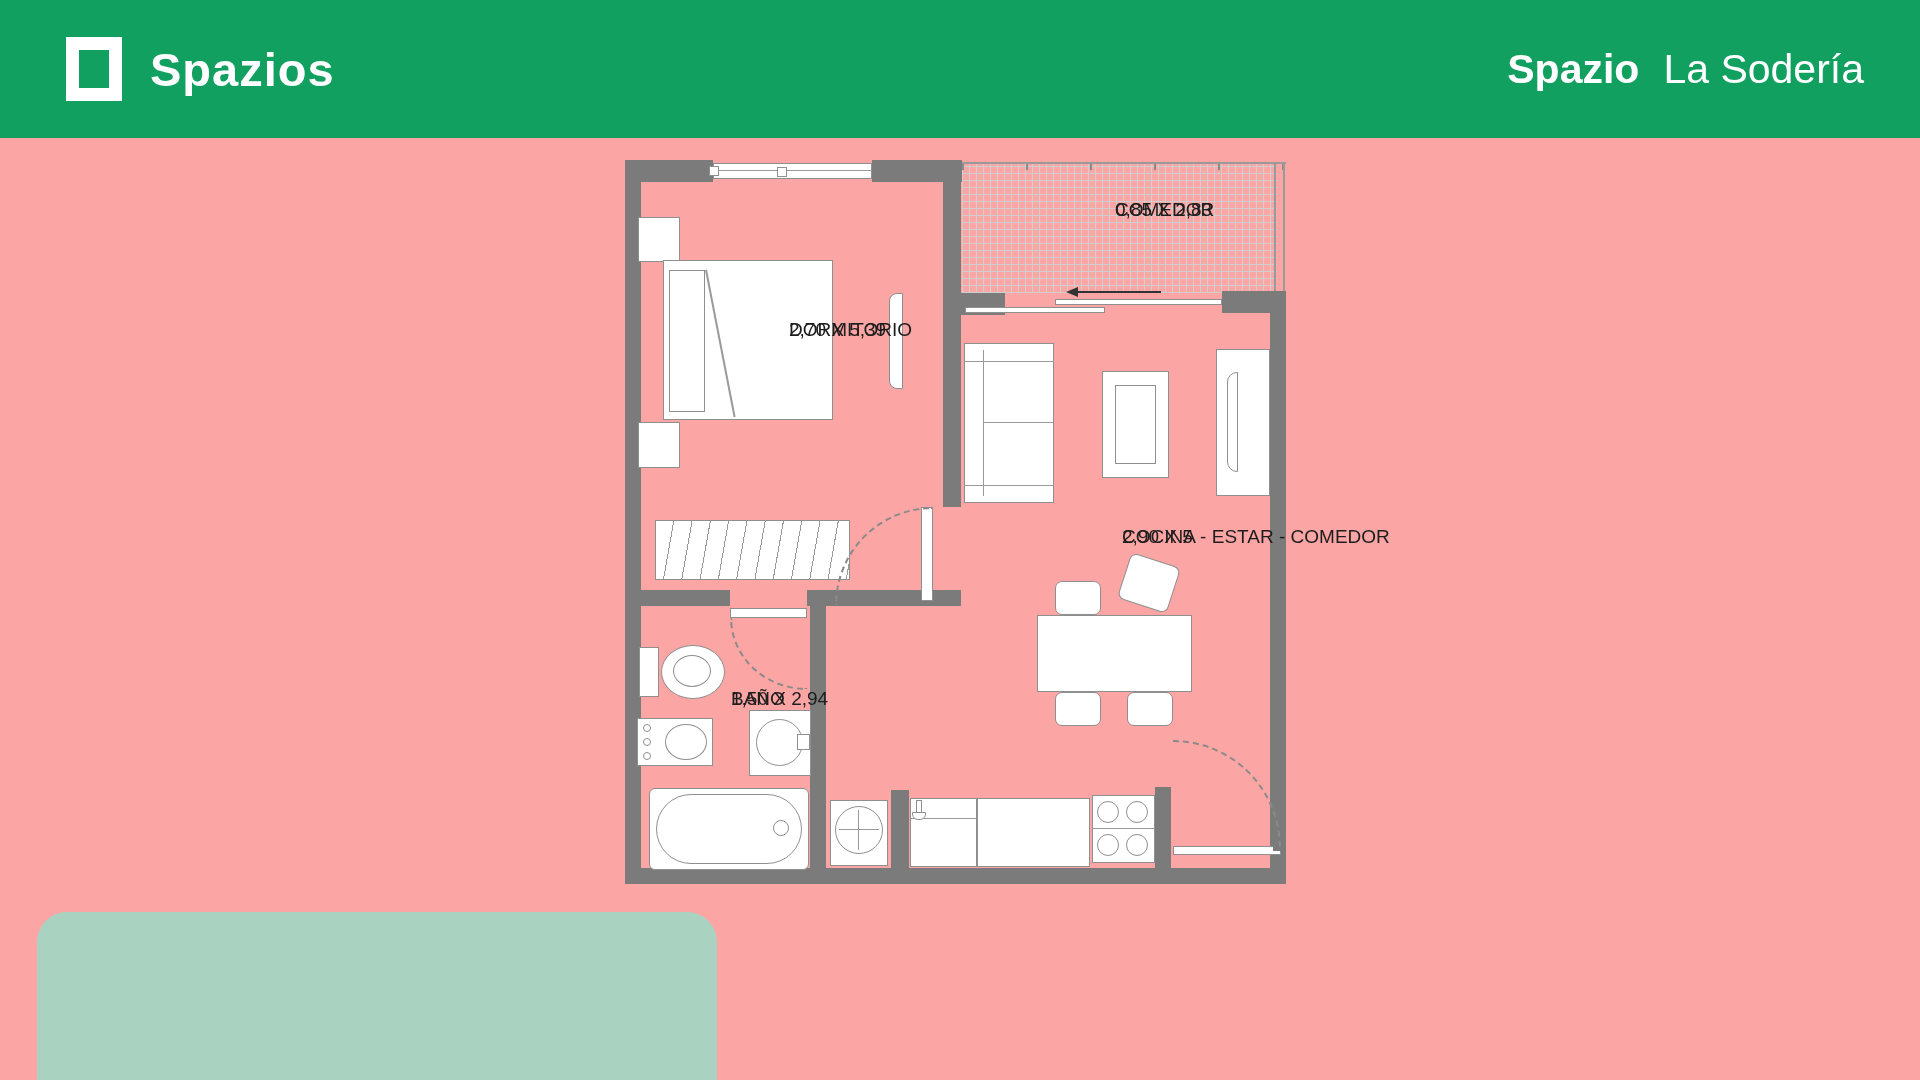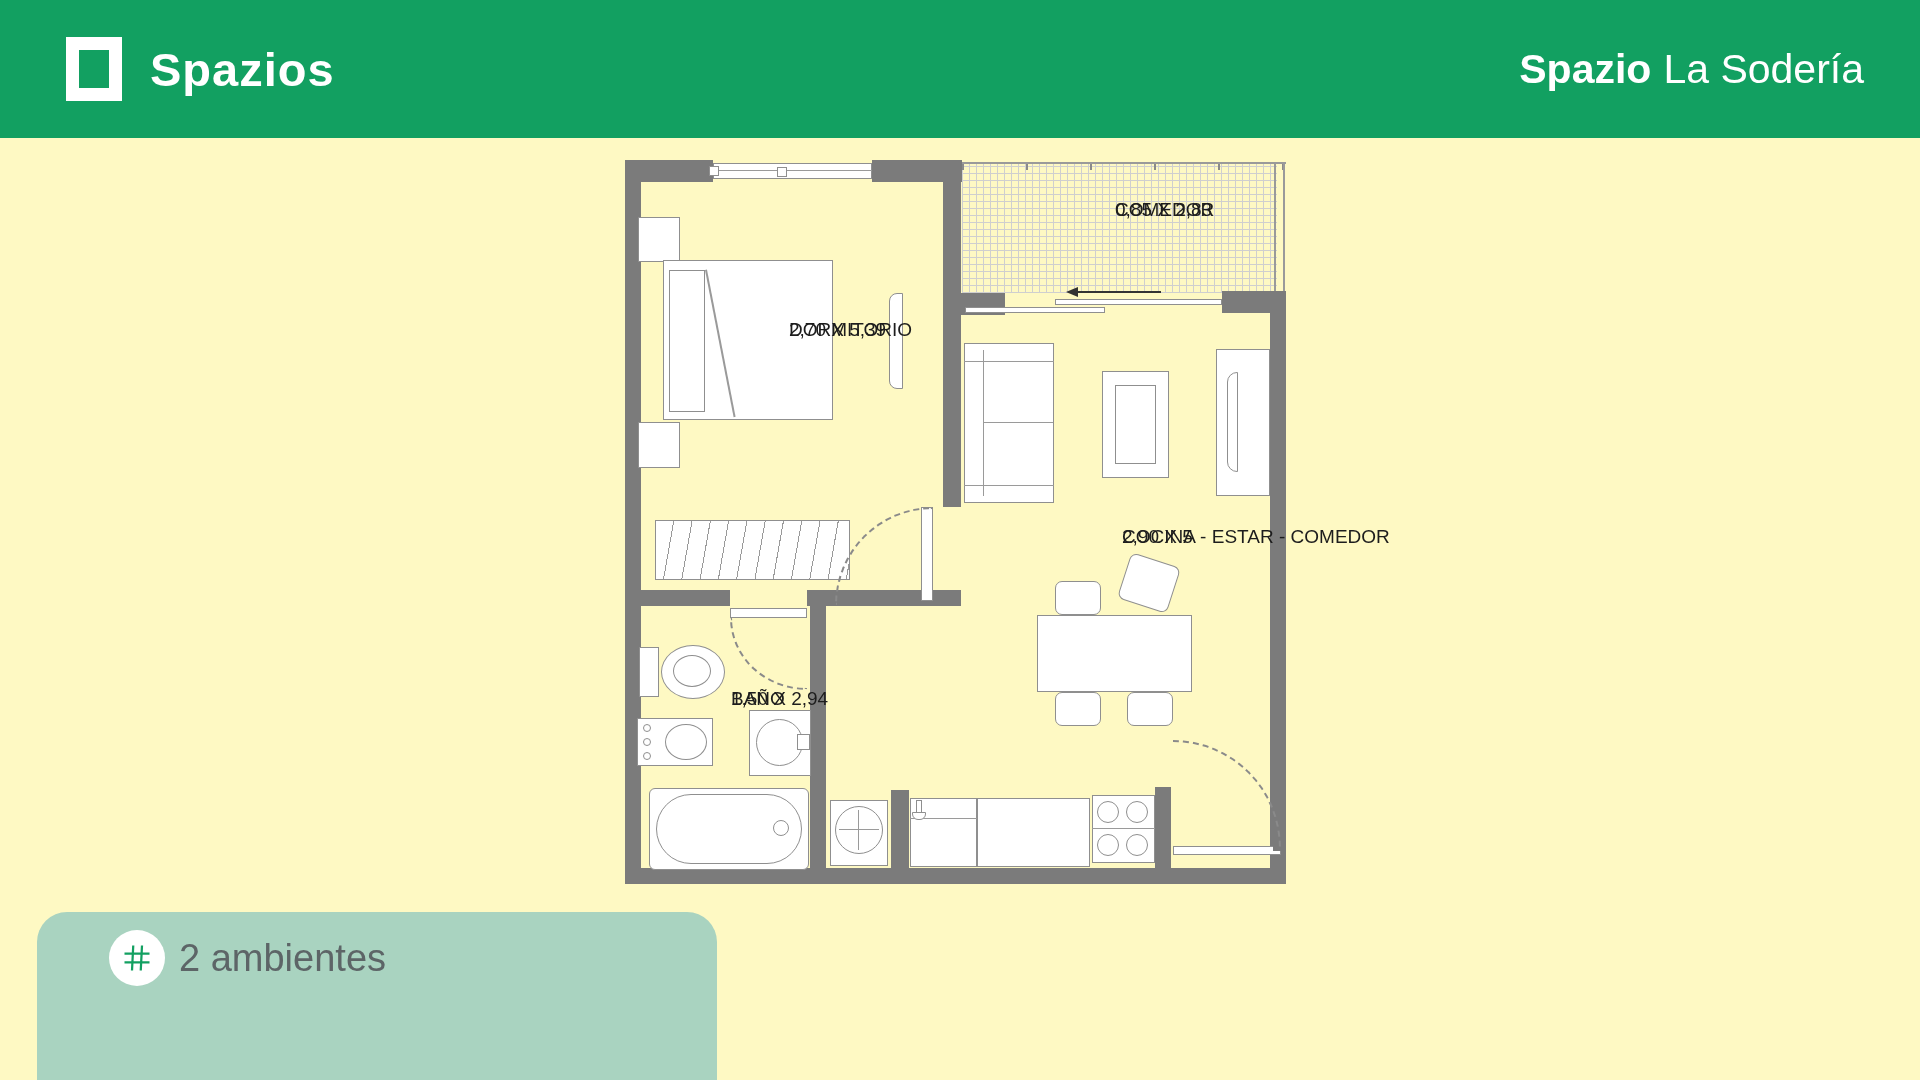--- a/index.html
+++ b/index.html
@@ -1,26 +1,26 @@
 <!DOCTYPE html>
 <html><head>
 <meta charset="utf-8">
 <style>
   * { margin:0; padding:0; box-sizing:border-box; }
   body { background:#e8e8e8; font-family:"Liberation Sans", sans-serif; }
-  .screen { position:relative; width:1920px; height:1080px; background:#fef9c3; overflow:hidden; }
+  .screen { position:relative; width:1920px; height:1080px; background:#fca5a5; overflow:hidden; }
 
   
   .header { position:absolute; left:0; top:0; width:1920px; height:138px; background:#12A061;
             display:flex; align-items:center; justify-content:space-between; padding:0 56px 0 66px; }
   .brand { display:flex; align-items:center; gap:28px; }
   .logo { width:56px; height:64px; border:13px solid #ffffff; background:transparent; }
   .brand-name { color:#ffffff; font-size:47px; font-weight:bold; letter-spacing:1px; }
   .project { color:#ffffff; font-size:41px; }
-  .project .b { font-weight:bold; margin-right:12px; }
+  .project .b { font-weight:bold; margin-right:24px; }
 
   
   .plan { position:absolute; left:625px; top:160px; width:661px; height:724px; }
   .plan * { position:absolute; }
   .wall { background:#7b7b7b; }
   .f { border:1px solid #8f8f8f; background:#ffffff; }
   .ln { background:#9a9a9a; }
   .room-label { transform:translateX(-50%); text-align:center; font-size:19px; line-height:23px;
                 color:#1d1d1d; white-space:nowrap; z-index:6; background:rgba(255,255,255,0.72); padding:0 3px; }
   .hatch { left:337px; top:2px; width:315px; height:131px; background:
@@ -167,24 +167,16 @@
     </div>
     <div class="room-label" style="left:106px;top:527px;">
       <div>BAÑO</div>
       <div>1,50 X 2,94</div>
     </div>
   </div>
 
 
   <div class="card">
     <div class="features">
-      <div class="feature">
-        <div class="fcircle">
-          <svg width="30" height="30" viewBox="0 0 24 24" fill="none">
-            <path d="M9 2 L8 22 M16 2 L15 22 M2 8.5 L22 8.5 M2 15.5 L22 15.5" stroke="#12A061" stroke-width="1.8"></path>
-          </svg>
-        </div>
-        <div class="flabel">2 ambientes</div>
-      </div>
     </div>
   </div>
 
 </div>
 
 </body></html>

